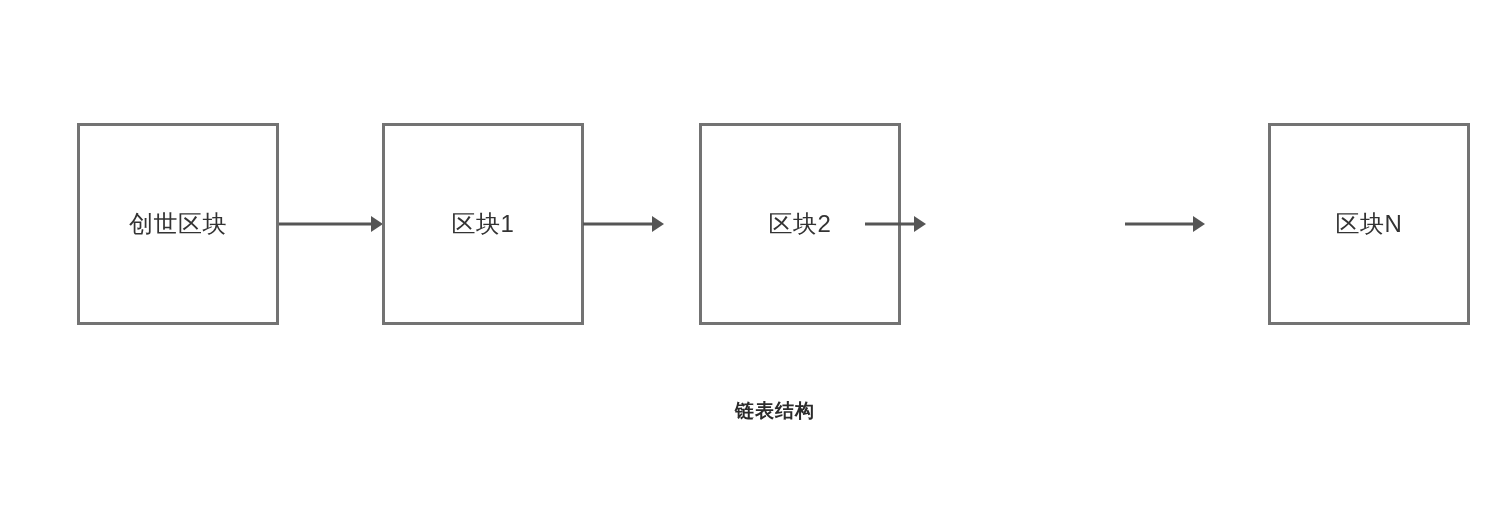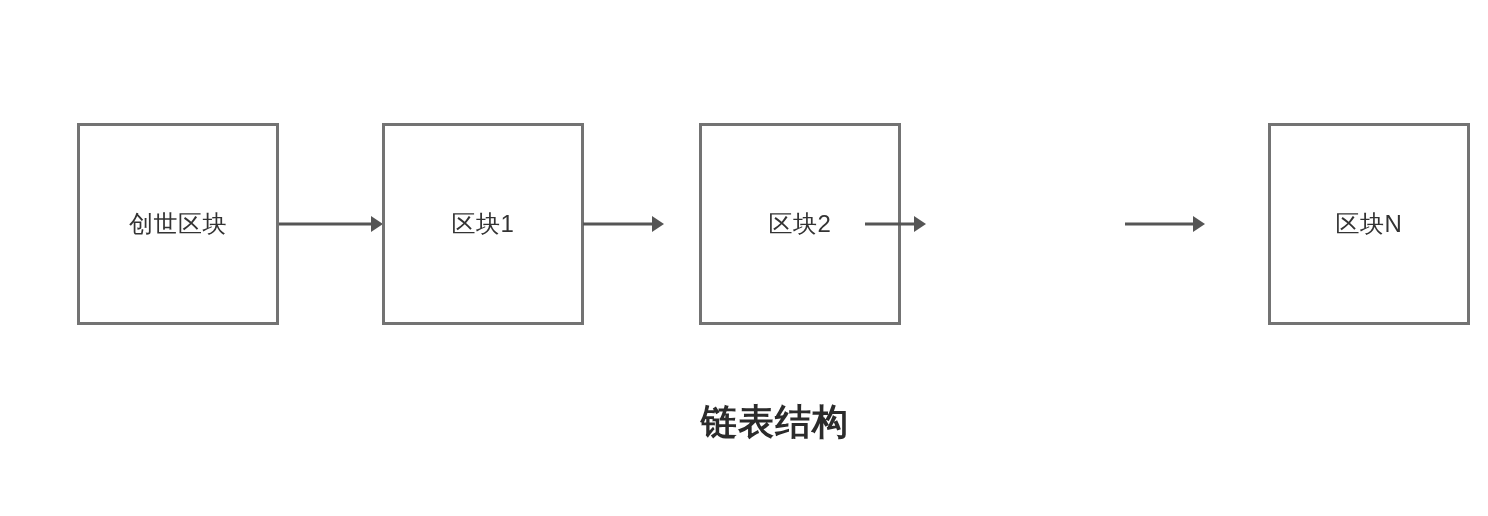--- a/index.html
+++ b/index.html
@@ -54,21 +54,21 @@
   .edge-2 { left: 583px; width: 81px; }
   .edge-3 { left: 865px; width: 61px; }
   .edge-4 { left: 1125px; width: 80px; }
 
   .caption {
     position: absolute;
     left: 0;
     top: 398px;
     width: 1488px;
     text-align: center;
-    font-size: 36px;
+    font-size: 19px;
     font-weight: bold;
     color: #2b2b2b;
     letter-spacing: 1px;
   }
   .caption-inner {
     position: relative;
     left: 31px;
     display: inline-block;
   }
 </style>

